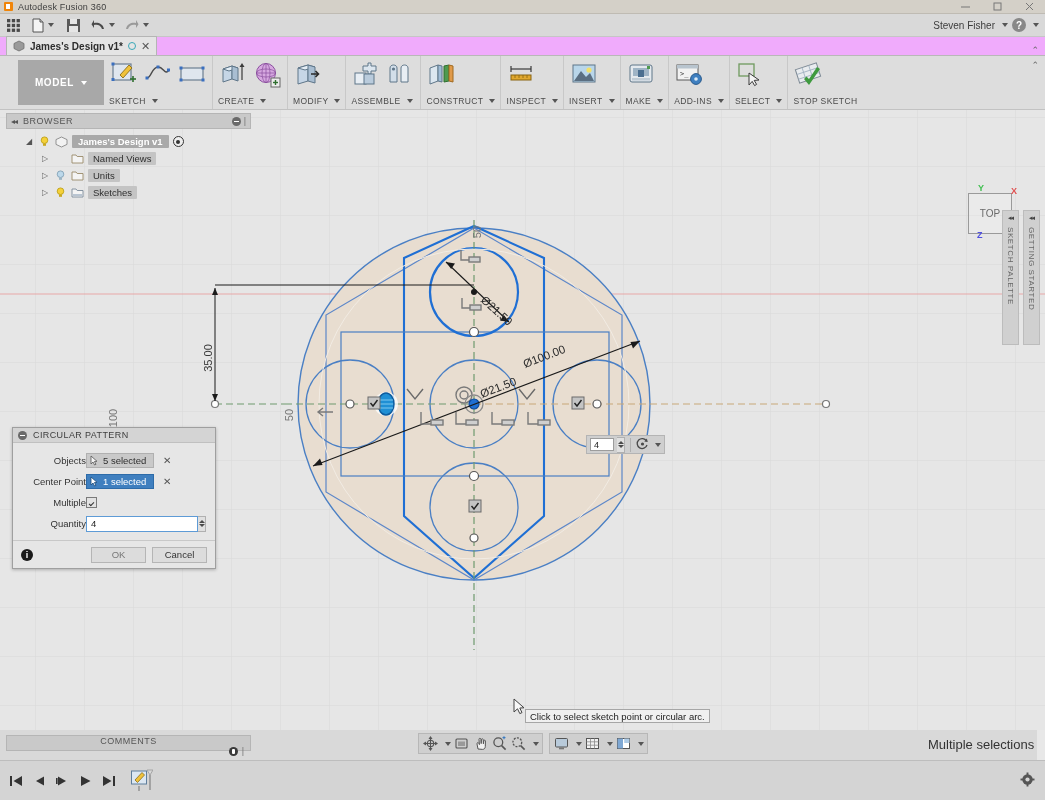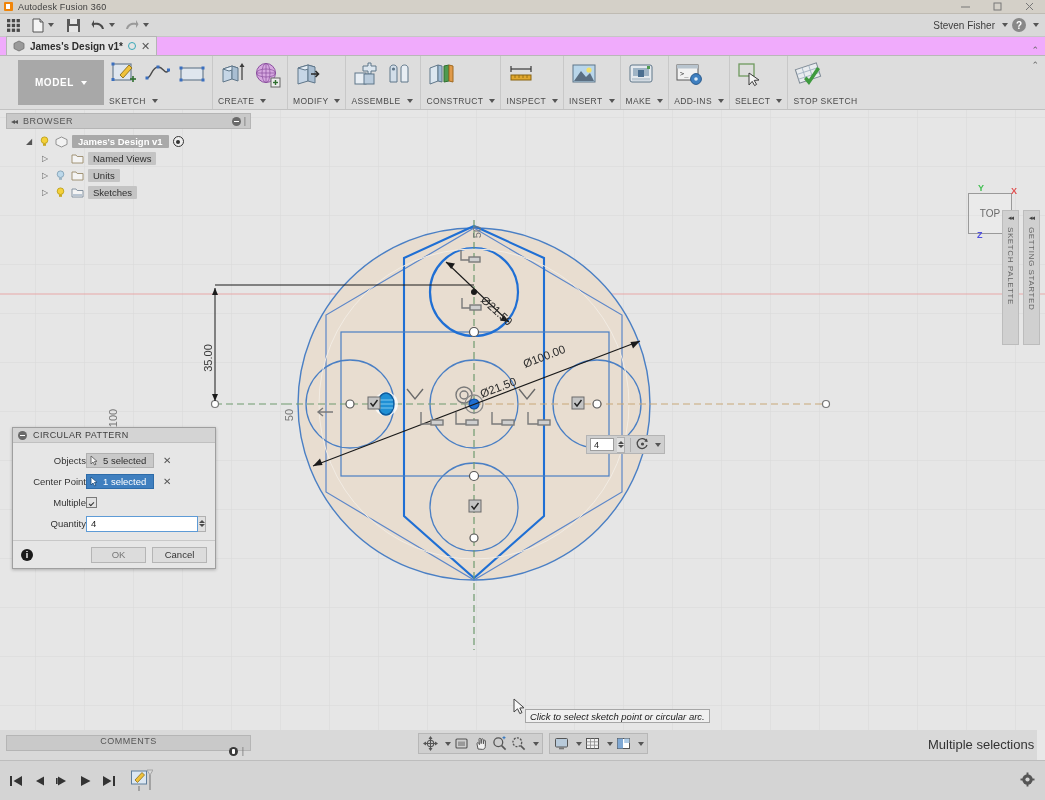--- a/index.html
+++ b/index.html
@@ -145,21 +145,21 @@
 
   
   .qtywidget{position:absolute;left:586px;top:325px;height:19px;background:#cfcfcf;
     border:1px solid #b4b4b4;display:flex;align-items:center;padding:0 3px;gap:3px;}
   .qtywidget .qbox{width:24px;height:13px;background:#fff;border:1px solid #9c9c9c;
     font-size:9px;color:#222;display:flex;align-items:center;padding-left:3px;}
   .qsep{width:1px;height:14px;background:#b0b0b0;margin:0 2px;}
 
   
   .tooltip{position:absolute;left:525px;top:599px;height:14px;background:#f0f0f0;
-    border:1px solid #a6a6a6;display:flex;align-items:center;padding:0 4px;font-size:9.5px;color:#222;font-style:italic;}
+    border:1px solid #a6a6a6;display:flex;align-items:center;padding:0 4px;font-size:9.5px;color:#222;}
   .cursor-arrow{position:absolute;left:513px;top:588px;}
 
   
   .comments{position:absolute;left:6px;top:735px;width:245px;height:16px;
     background:#c9c9c9;border:1px solid #b5b5b5;display:flex;align-items:center;padding:0 6px;flex-direction:column;}
   .comments .lbl{font-size:9px;color:#555;letter-spacing:.5px;}
   .comments .right{margin-left:auto;display:flex;align-items:center;gap:4px;}
   .circ-dn{width:9px;height:9px;border-radius:50%;background:#3a3a3a;position:relative;}
   .circ-dn:after{content:"";position:absolute;left:3px;top:2px;width:3px;height:5px;
     background:#fff;border-radius:1px;}

